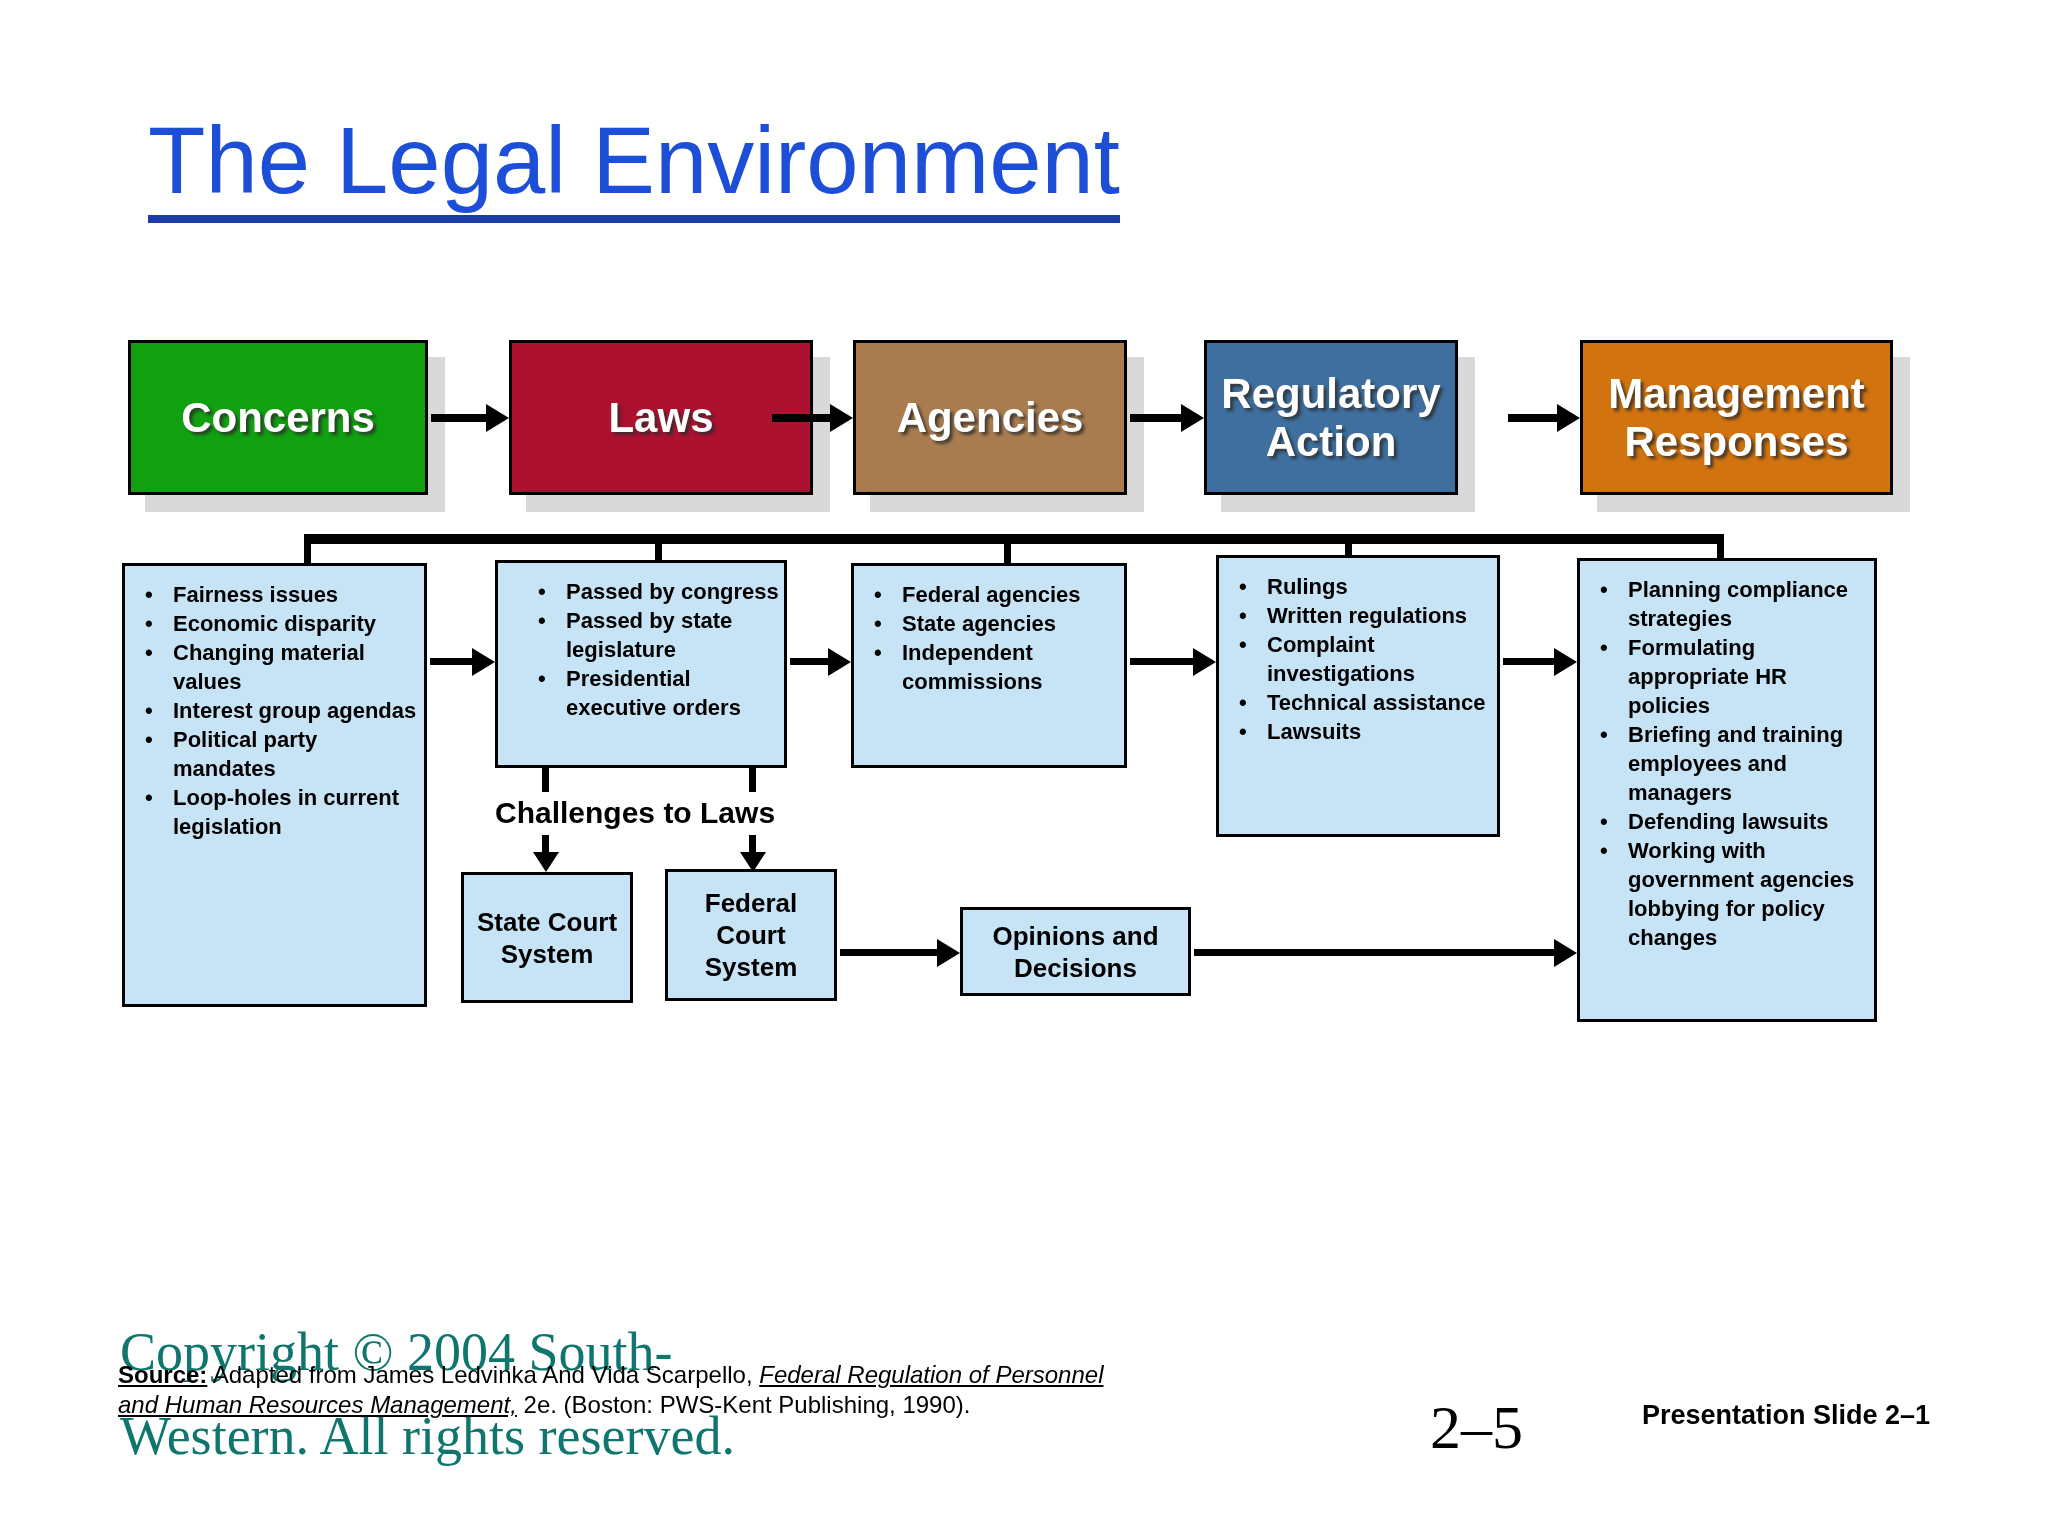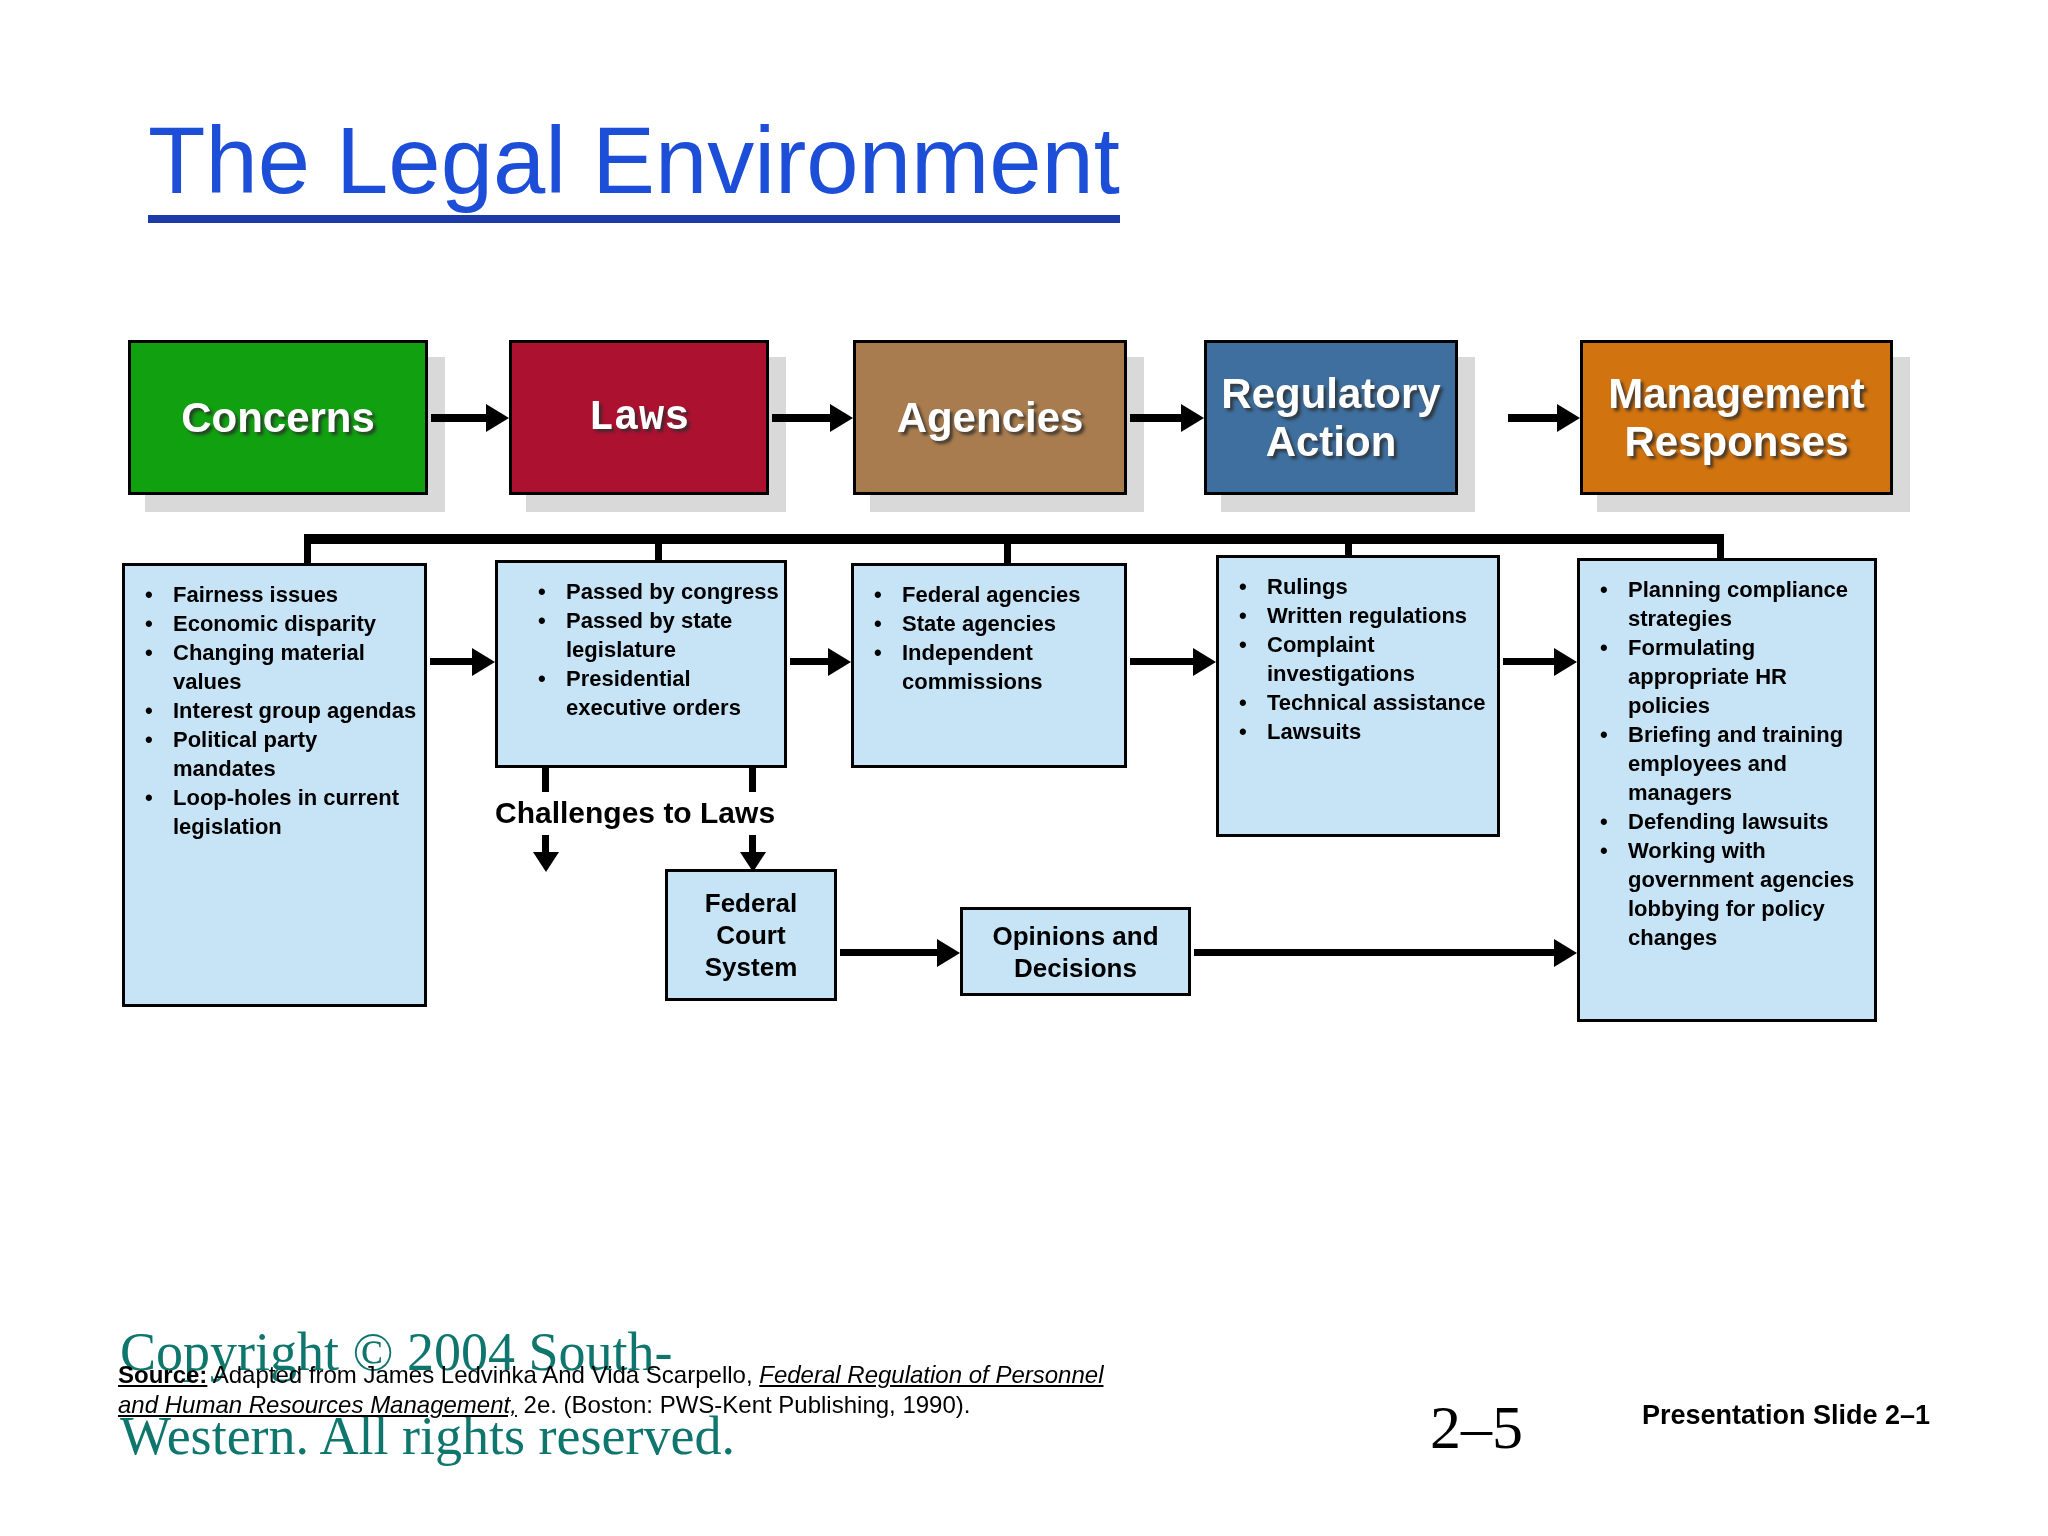--- a/index.html
+++ b/index.html
@@ -54,21 +54,21 @@
 </head>
 <body>
 
 <div class="slide">
 
   <div class="abs title">The Legal Environment</div>
 
   <div class="abs stage" style="left: 128px; width: 300px; background-color: rgb(16, 160, 16);">
     <span class="stage-label">Concerns</span>
   </div>
-  <div class="abs stage" style="left: 509px; width: 260px; background-color: rgb(172, 17, 48); font-family: Liberation Mono, monospace;">
+  <div class="abs stage" style="left: 509px; width: 304px; background-color: rgb(172, 17, 48);">
     <span class="stage-label">Laws</span>
   </div>
   <div class="abs stage" style="left: 853px; width: 274px; background-color: rgb(168, 124, 78);">
     <span class="stage-label">Agencies</span>
   </div>
   <div class="abs stage" style="left: 1204px; width: 254px; background-color: rgb(62, 111, 158);">
     <span class="stage-label">Regulatory Action</span>
   </div>
   <div class="abs stage" style="left: 1580px; width: 313px; background-color: rgb(209, 115, 15);">
     <span class="stage-label">Management Responses</span>
@@ -133,20 +133,23 @@
   <div class="abs harrow thin" style="left:790px;top:658px;width:38px;"></div>
   <div class="abs harrow thin" style="left:1130px;top:658px;width:63px;"></div>
   <div class="abs harrow thin" style="left:1503px;top:658px;width:51px;"></div>
 
   <div class="abs line" style="left:542px;top:768px;width:7px;height:24px;"></div>
   <div class="abs line" style="left:749px;top:768px;width:7px;height:24px;"></div>
   <div class="abs challenges" style="left:495px;top:796px;width:292px;">Challenges to Laws</div>
   <div class="abs varrow" style="left:542px;top:835px;height:17px;"></div>
   <div class="abs varrow" style="left:749px;top:835px;height:17px;"></div>
 
+  <div class="abs cbox" style="left:461px;top:872px;width:172px;height:131px;">
+    <span>State Court System</span>
+  </div>
   <div class="abs cbox" style="left:665px;top:869px;width:172px;height:132px;">
     <span>Federal Court System</span>
   </div>
 
   <div class="abs harrow thin" style="left:840px;top:949px;width:97px;"></div>
   <div class="abs cbox" style="left:960px;top:907px;width:231px;height:89px;">
     <span>Opinions and Decisions</span>
   </div>
   <div class="abs harrow thin" style="left:1194px;top:949px;width:360px;"></div>
 

